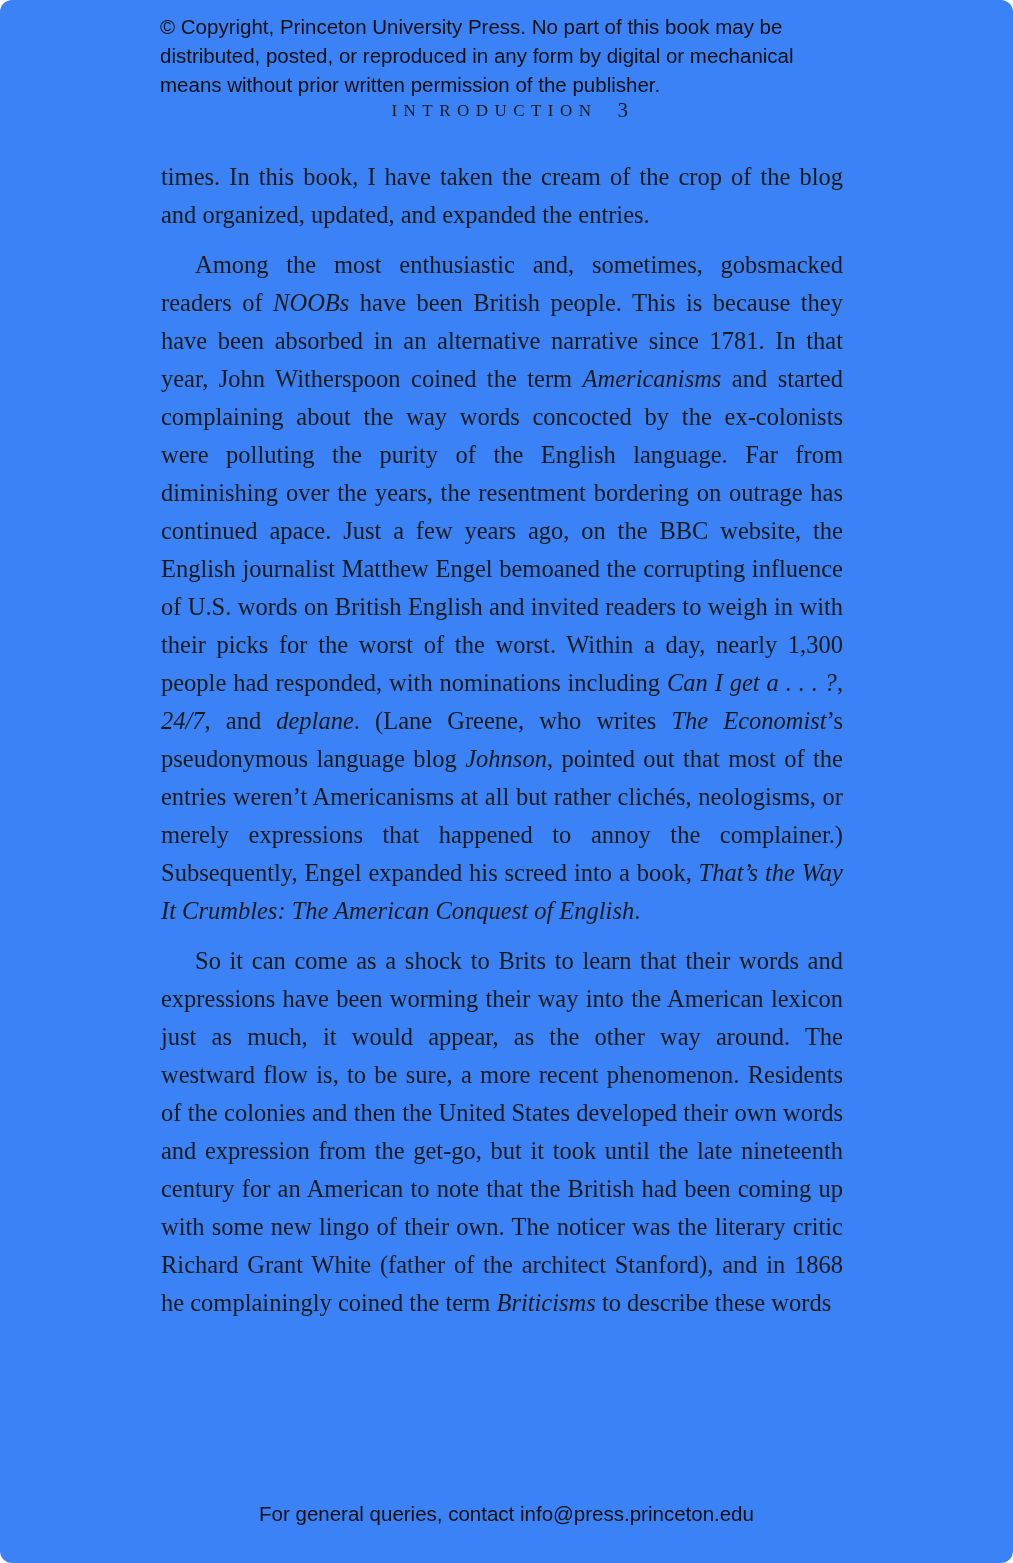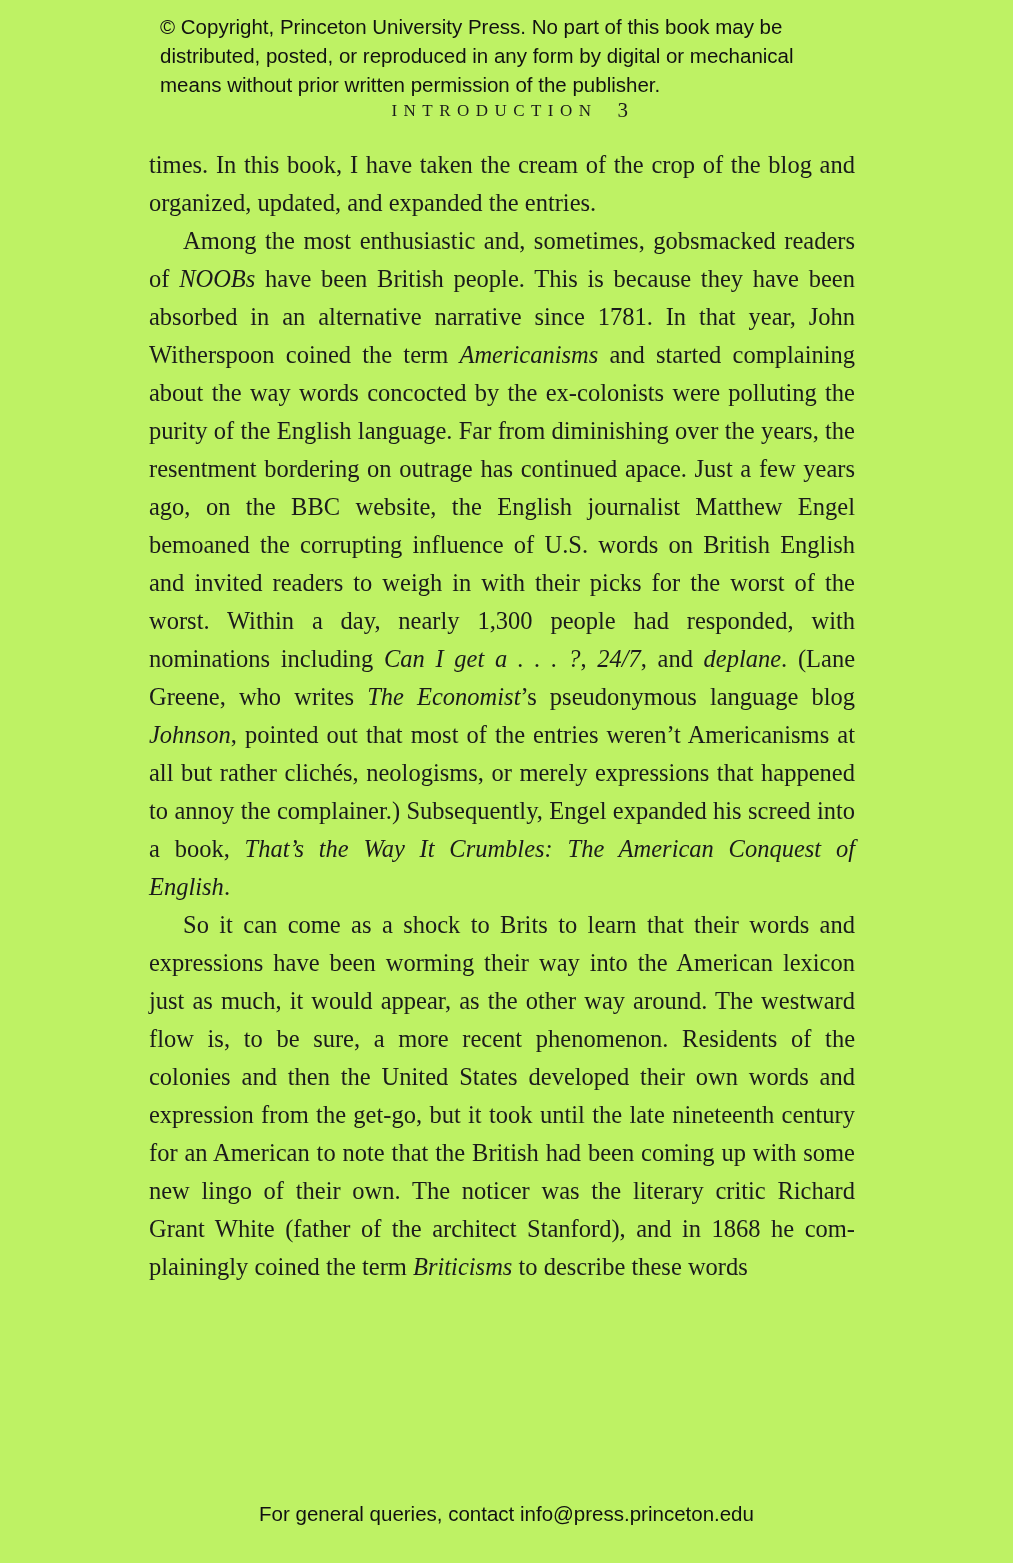--- a/index.html
+++ b/index.html
@@ -4,23 +4,24 @@
 <style>
   html, body {
     margin: 0;
     padding: 0;
     background: #ffffff;
   }
   .page {
     position: relative;
     width: 1013px;
     height: 1563px;
-    background: #bef264;
+    background: #3b82f6;
     color: #1b1b1b;
     overflow: hidden;
+    border-radius: 12px;
   }
   .copyright {
     position: absolute;
     left: 160px;
     top: 12px;
     width: 700px;
     font-family: "Liberation Sans", sans-serif;
     font-size: 20.5px;
     line-height: 29px;
     color: #111111;
@@ -51,21 +52,21 @@
     left: 149px;
     top: 146px;
     width: 706px;
     font-family: "Liberation Serif", "DejaVu Serif", serif;
     font-size: 24.5px;
     line-height: 38px;
     text-align: justify;
     color: #1b1b1b;
   }
   .body-text p {
-    margin: 0;
+    margin: 12px;
     padding: 0;
   }
   .body-text p.indent {
     text-indent: 34px;
   }
   .body-text em {
   }
   .footer {
     position: absolute;
     left: 0;

